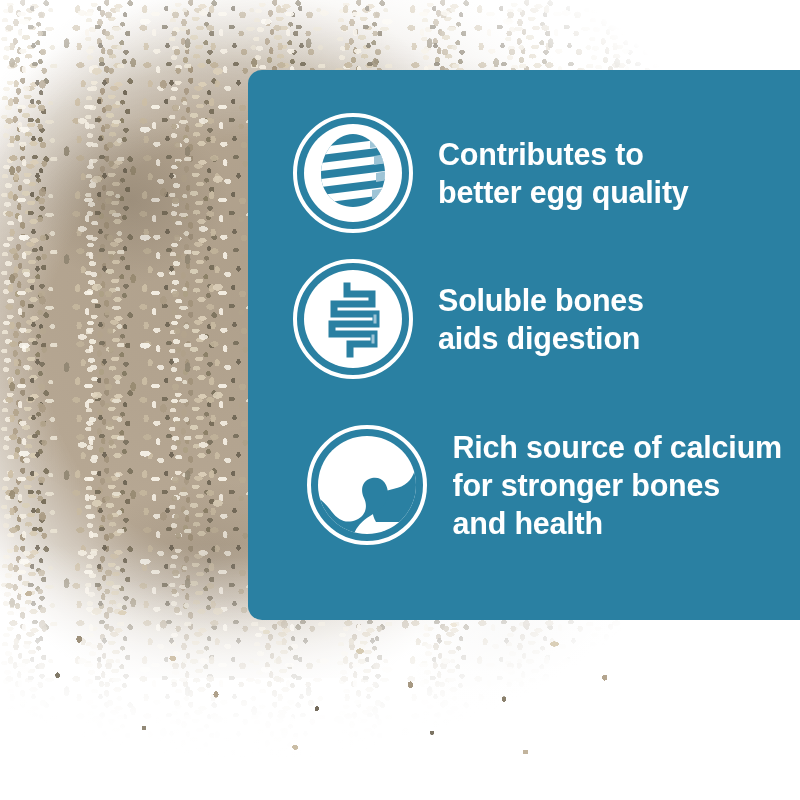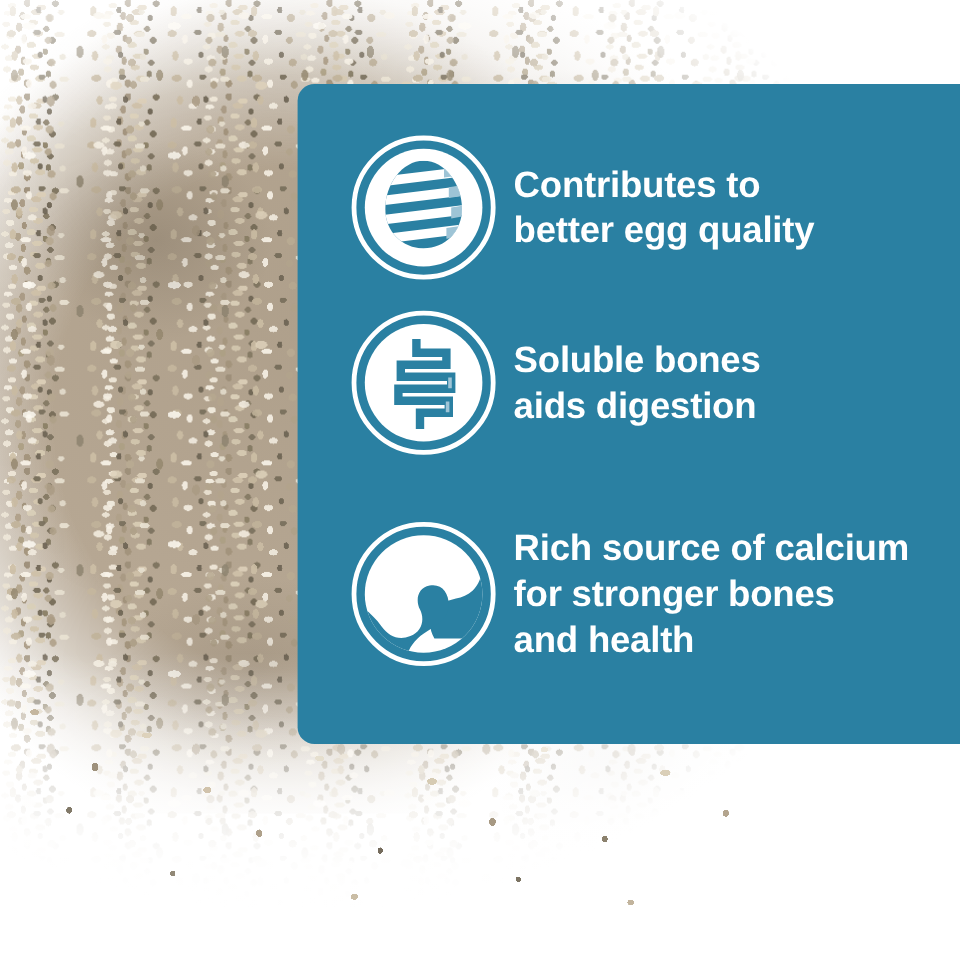--- a/index.html
+++ b/index.html
@@ -202,26 +202,26 @@
     margin: 0;
     list-style: none;
   }
 
   .benefit-row {
     position: absolute;
     left: 44px;
     right: 18px;
     display: flex;
     align-items: center;
-    gap: 14px;
+    gap: 24px;
   }
 
   .benefit-row.row-0 { top: 42px; }
   .benefit-row.row-1 { top: 188px; }
-  .benefit-row.row-2 { top: 364px; }
+  .benefit-row.row-2 { top: 354px; justify-content: flex-end; }
 
   .benefit-icon {
     flex: 0 0 auto;
     width: 122px;
     height: 122px;
     display: block;
   }
 
   .benefit-text {
     color: #ffffff;

